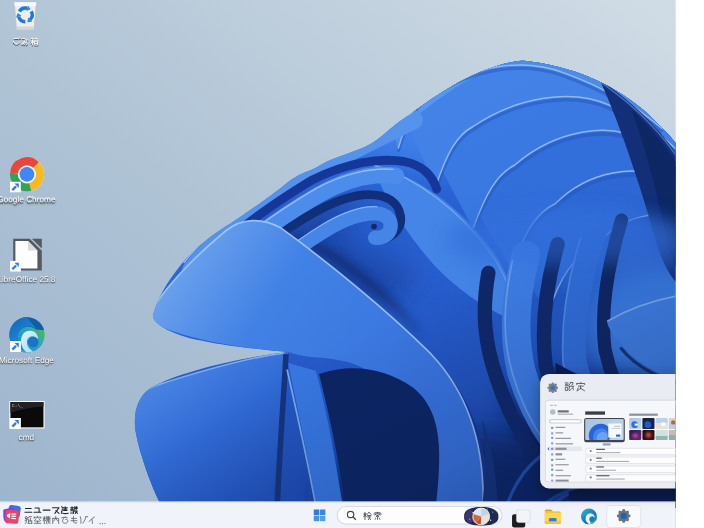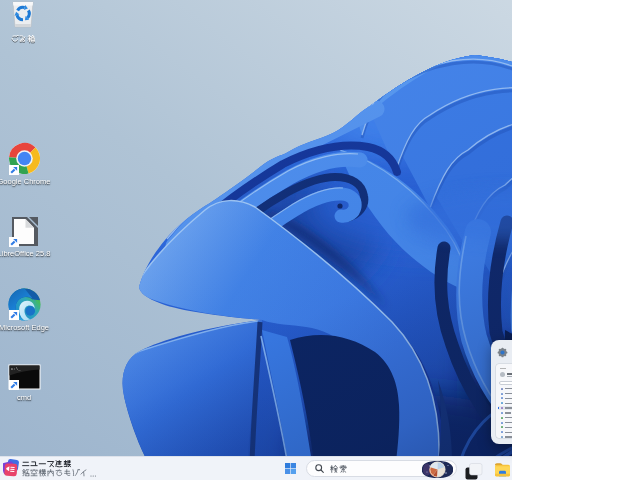--- a/index.html
+++ b/index.html
@@ -1,17 +1,17 @@
 <!DOCTYPE html>
 <html><head>
 <meta charset="utf-8">
 <style>
   html,body{margin:0;padding:0;width:640px;height:480px;overflow:hidden;
     font-family:"Liberation Sans",sans-serif;}
-  #screen{position:relative;width:512px;height:480px;overflow:hidden;background:#b7c9d8;}
+  #screen{position:relative;width:614px;height:480px;overflow:hidden;background:#b7c9d8;}
   #wall{position:absolute;left:0;top:0;}
   .dicon{position:absolute;width:72px;text-align:center;}
   .dlabel{color:#fff;font-size:7.5px;line-height:8px;
     text-shadow:0 1px 1.5px rgba(0,0,0,.9);}
 </style>
 </head>
 <body>
 <div id="screen">
 <svg id="wall" width="640" height="480" viewBox="0 0 640 480">
 <defs>

